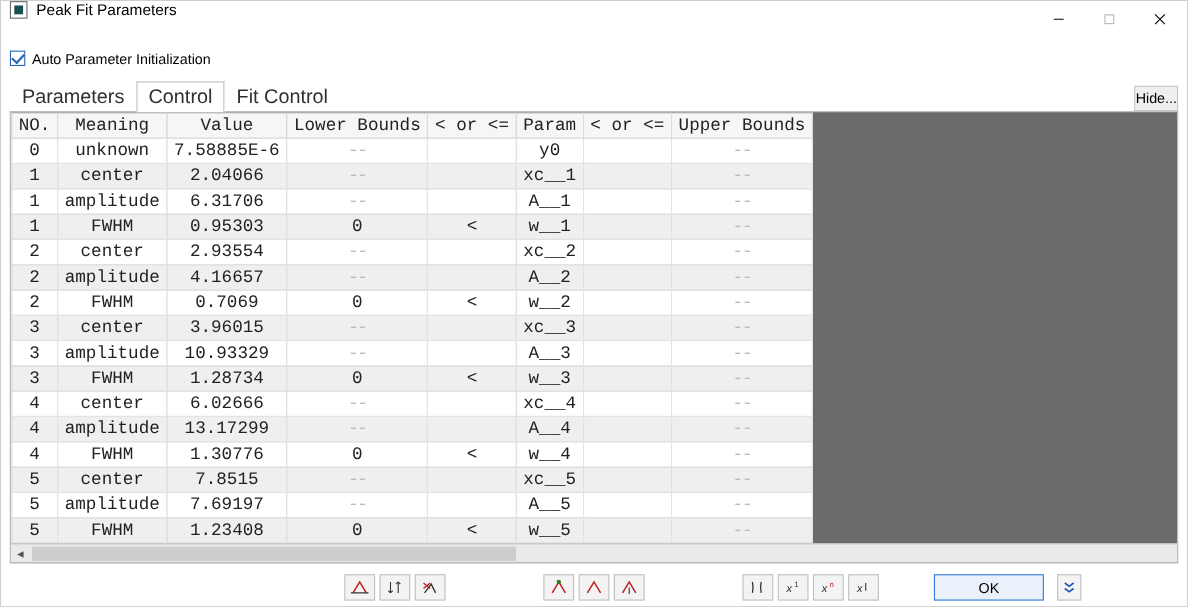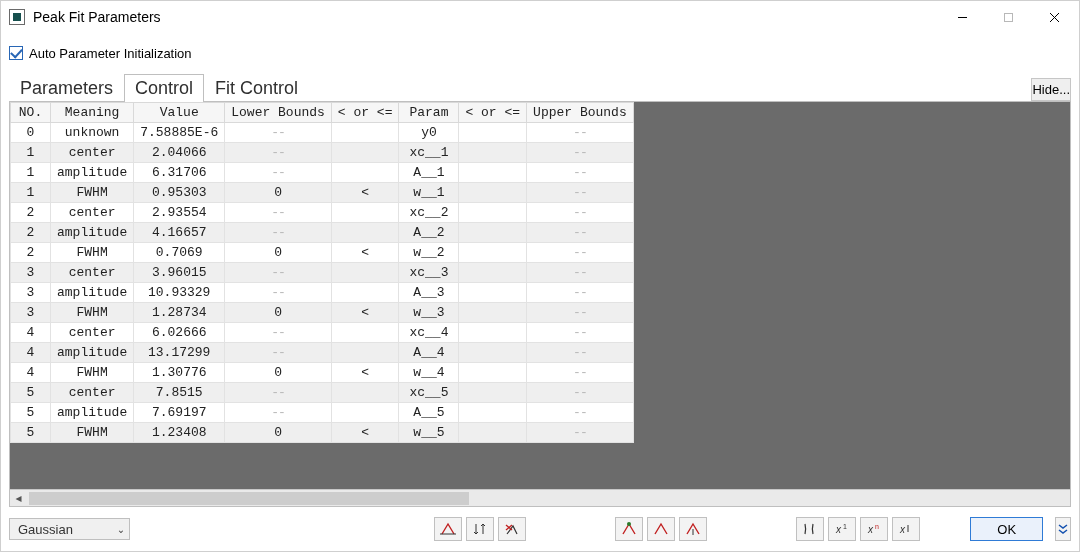--- a/index.html
+++ b/index.html
@@ -13,21 +13,21 @@
   overflow: hidden;
 }
 .win {
   width: 1080px; height: 552px;
   background: #ffffff;
   border: 1px solid #cfcfcf;
   display: flex; flex-direction: column;
 }
 .titlebar {
   height: 32px;
-  display: flex; align-items: center;
+  display: flex; align-items: flex-start;
   padding: 0 2px 0 8px;
   background: #ffffff;
 }
 .titlebar .app-icon {
   width: 16px; height: 16px;
   border: 1px solid #6a6a6a;
   background: #ffffff;
   margin-right: 8px;
   position: relative;
 }
@@ -107,21 +107,21 @@
   overflow: hidden;
 }
 .table-scroll {
   flex: 1;
   overflow-y: auto;
   overflow-x: hidden;
   background: #6b6b6b;
 }
 .ptable {
   font-family: "Courier New", monospace;
-  font-size: 13px;
+  font-size: 16px;
   color: #222;
   border-collapse: collapse;
   background: #a3a3a3;
 }
 .ptable th {
   background: #f6f6f6;
   border: 1px solid #d9d9d9;
   padding: 2px 6px;
   font-weight: normal;
   text-align: center;
@@ -416,24 +416,20 @@
             </tbody>
         </table>
       </div>
       <div class="hscroll">
         <span class="arrow">◂</span>
         <span class="thumb"></span>
       </div>
     </div>
 
     <div class="footer">
-      <div class="combo">
-        <span>Gaussian</span>
-        <span class="caret">⌄</span>
-      </div>
 
       <div class="tgroup1">
         <span class="tbtn">
           <svg width="18" height="16" viewBox="0 0 18 16">
               <path d="M3 13 L9 3 L15 13" fill="none" stroke="#c02020" stroke-width="1.4"></path>
               <line x1="1" y1="13" x2="17" y2="13" stroke="#333"></line>
             </svg>
         </span>
         <span class="tbtn">
           <svg width="18" height="16" viewBox="0 0 18 16">

